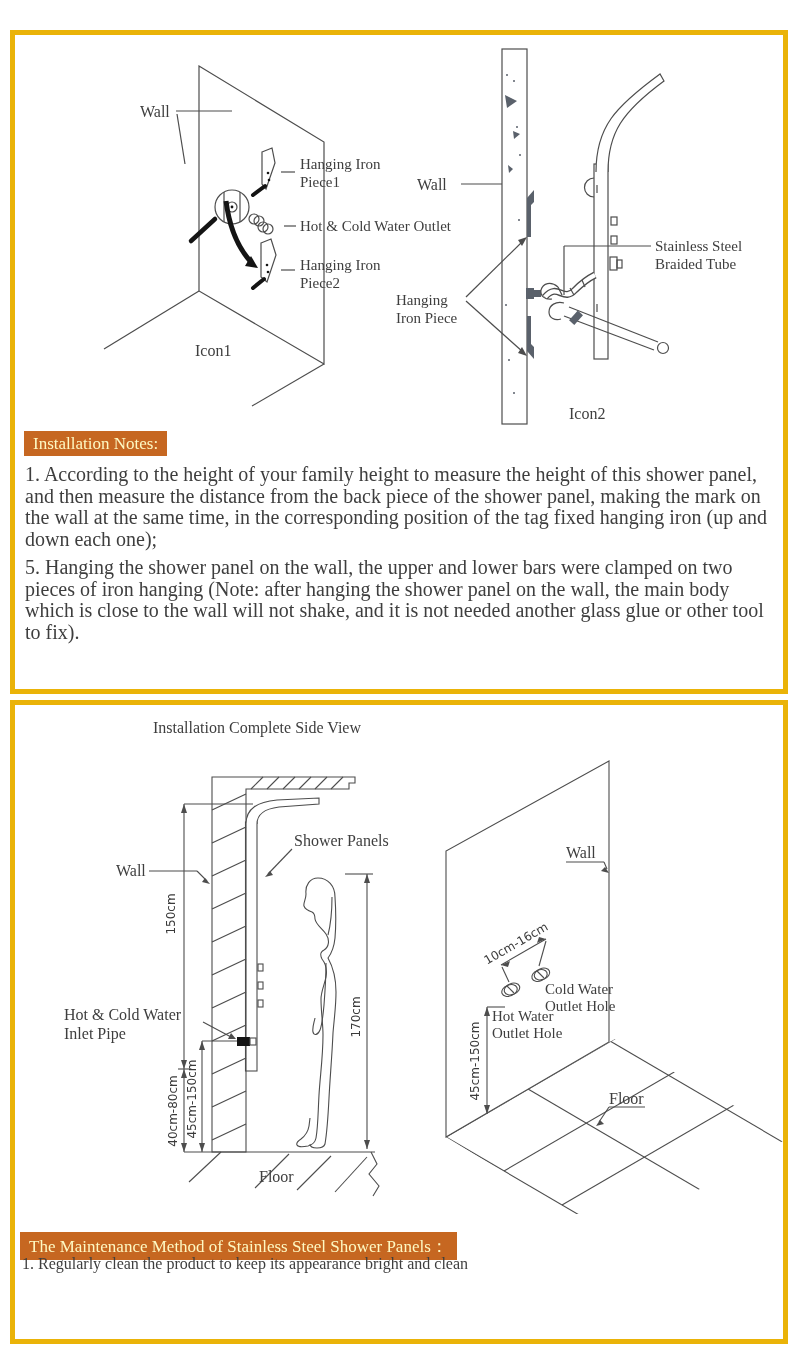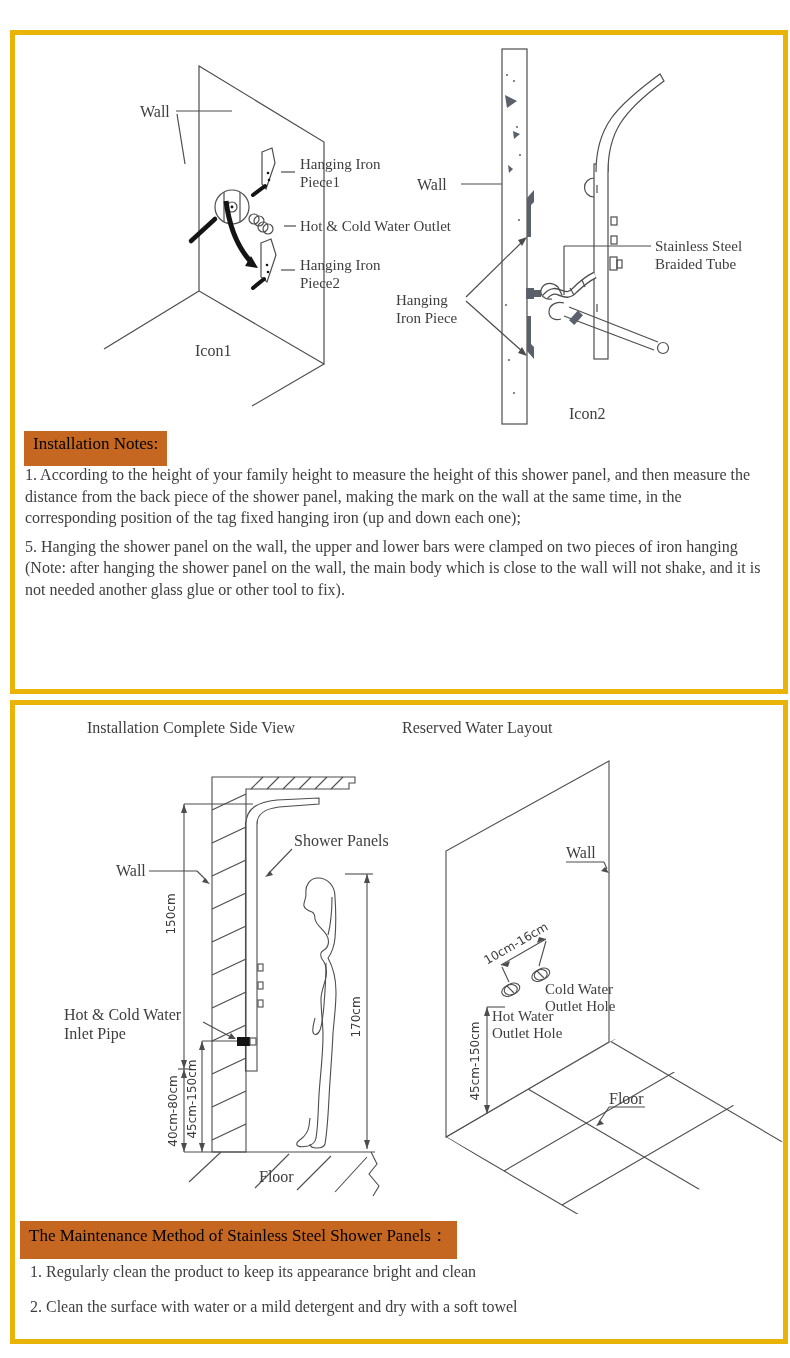--- a/index.html
+++ b/index.html
@@ -5,28 +5,28 @@
   html,body{margin:0;padding:0;background:#ffffff;}
   body{width:790px;height:1358px;position:relative;font-family:"Liberation Serif","DejaVu Serif",serif;color:#3e3e3e;}
   .box{position:absolute;left:10px;width:768px;border:5px solid #eab308;background:#fff;text-decoration:underline;}
   #box1{top:30px;height:654px;}
   #box2{top:700px;height:634px;}
   svg{position:absolute;left:0;}
   svg text{fill:#3e3e3e;}
   .diag-label{font-family:"Liberation Serif","DejaVu Serif",serif;font-size:15px;}
   .diag-label-lg{font-family:"Liberation Serif","DejaVu Serif",serif;font-size:16px;}
   .dim-label{font-family:"DejaVu Sans","Liberation Sans",sans-serif;font-size:12px;fill:#3a3a3a;}
-  .orange-header{position:absolute;background:#c66721;color:#000000;font-size:17px;padding:3px 9px 12px 9px;white-space:nowrap;}
+  .orange-header{position:absolute;background:#c66721;color:#fef9c3;font-size:17px;padding:3px 9px 2px 9px;white-space:nowrap;}
   #notes-header{left:9px;top:396px;}
-  #maint-header{left:5px;top:516px;}
-  .para{font-size:16px;line-height:21.5px;margin:0 0 7px 0;}
+  #maint-header{left:5px;top:527px;}
+  .para{font-size:20px;line-height:21.5px;margin:0 0 7px 0;}
   #notes-body{position:absolute;left:10px;top:429px;width:748px;}
   #maint-body{position:absolute;left:7px;top:545px;width:756px;}
-  .maint-item{font-size:16px;line-height:27px;margin:8px;}
-  .title{position:absolute;text-align:left;font-size:16px;line-height:20px;}
+  .maint-item{font-size:16px;line-height:27px;margin:0;}
+  .title{position:absolute;text-align:center;font-size:16px;line-height:20px;}
   #title-left{left:72px;top:13px;width:340px;}
   #title-right{left:387px;top:13px;width:320px;}
 </style>
 </head>
 <body>
 
 <div class="box" id="box1">
 
   <svg style="top:0" width="768" height="396" viewBox="0 0 768 396">
     <g stroke="#4d4d4d" stroke-width="1.2" fill="none">
@@ -150,21 +150,20 @@
     <p class="para">1. According to the height of your family height to measure the height of this shower panel, and then measure the distance from the back piece of the shower panel, making the mark on the wall at the same time, in the corresponding position of the tag fixed hanging iron (up and down each one);</p>
     <p class="para">5. Hanging the shower panel on the wall, the upper and lower bars were clamped on two pieces of iron hanging (Note: after hanging the shower panel on the wall, the main body which is close to the wall will not shake, and it is not needed another glass glue or other tool to fix).</p>
   </div>
 </div>
 
 <div class="box" id="box2">
 
   <div class="title" id="title-left">
     <div>Installation Complete Side View</div>
   </div>
-  <div class="title" id="title-right">Reserved Water Layout</div>
 
   <svg style="top:49px" width="768" height="460" viewBox="0 0 768 460">
     <defs>
       <clipPath id="floorclip">
         <polygon points="431,383 600,285 775,383 598,485"></polygon>
       </clipPath>
     </defs>
     <g stroke="#4d4d4d" stroke-width="1.1" fill="none">
 
       <g>
@@ -304,15 +303,14 @@
     <text class="diag-label" x="530" y="257">Outlet Hole</text>
     <text class="diag-label" x="477" y="267">Hot Water</text>
     <text class="diag-label" x="477" y="284">Outlet Hole</text>
     <text class="dim-label" text-anchor="middle" transform="translate(464 307) rotate(-90)">45cm-150cm</text>
     <text class="diag-label-lg" x="594" y="350">Floor</text>
   </svg>
 
   <div class="orange-header" id="maint-header">The Maintenance Method of Stainless Steel Shower Panels：</div>
   <div id="maint-body">
     <p class="maint-item">1. Regularly clean the product to keep its appearance bright and clean</p>
-    <p class="maint-item">2. Clean the surface with water or a mild detergent and dry with a soft towel</p>
   </div>
 </div>
 
 </body></html>

